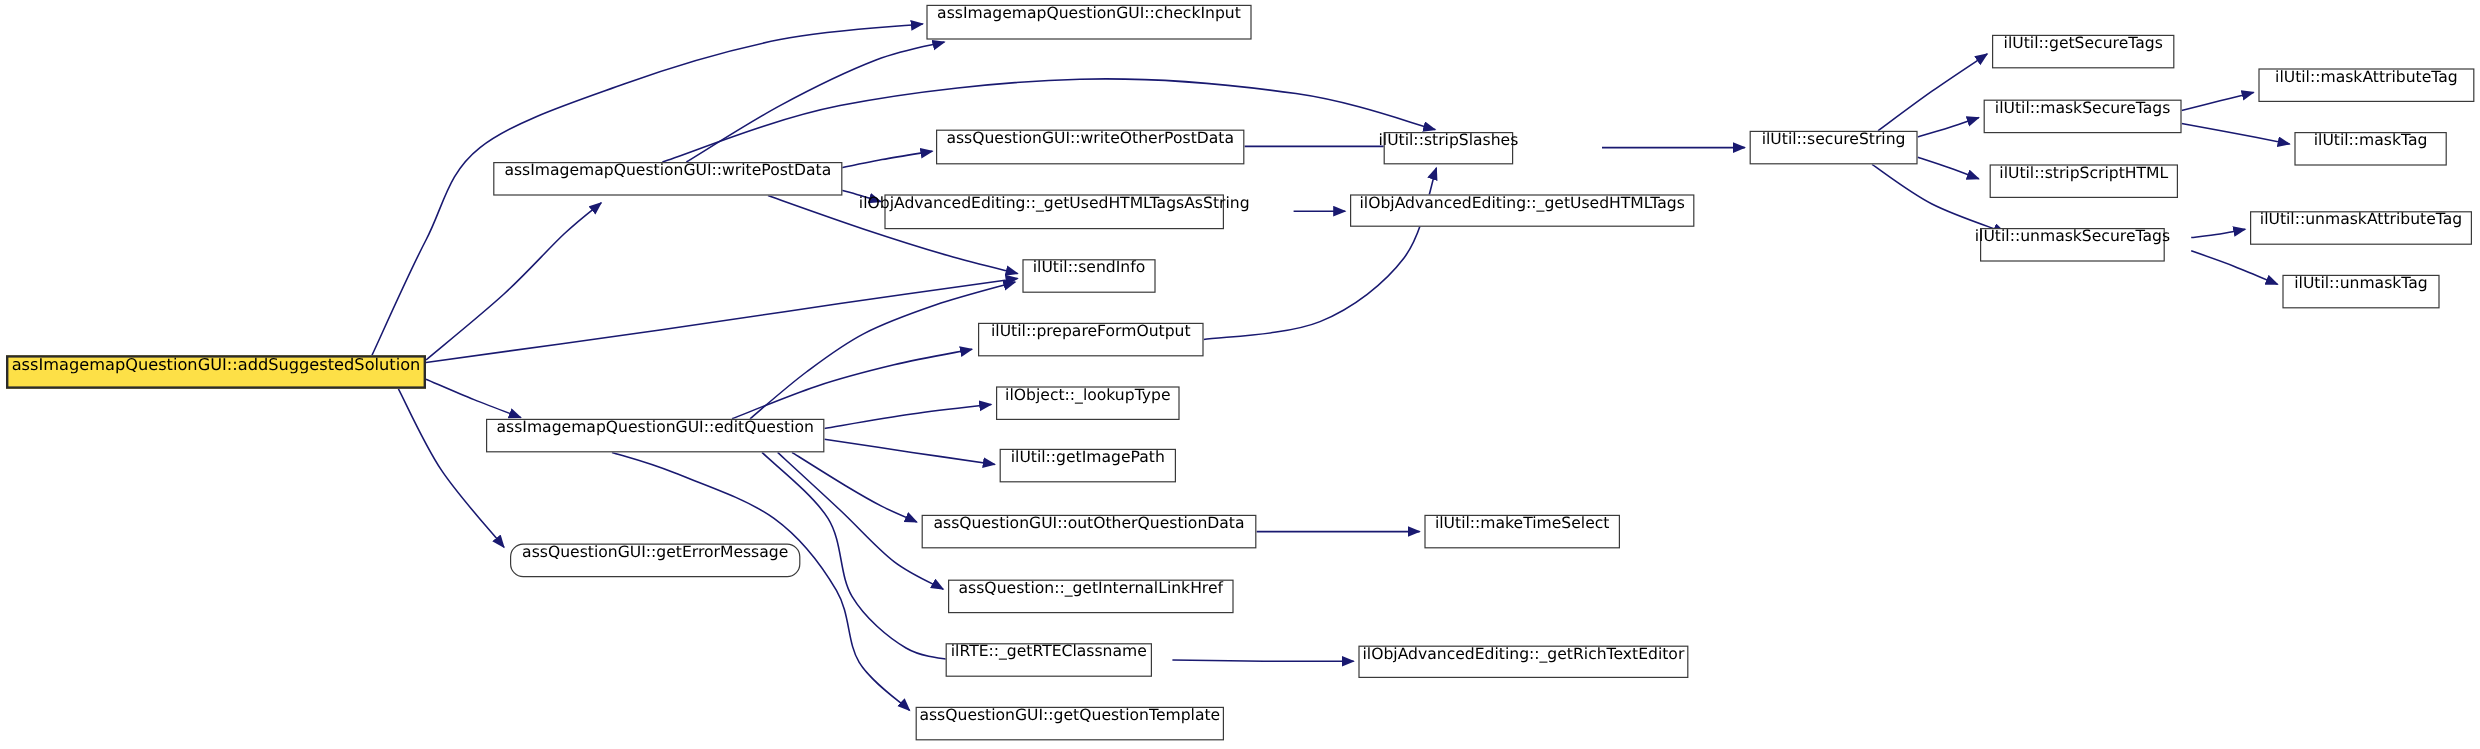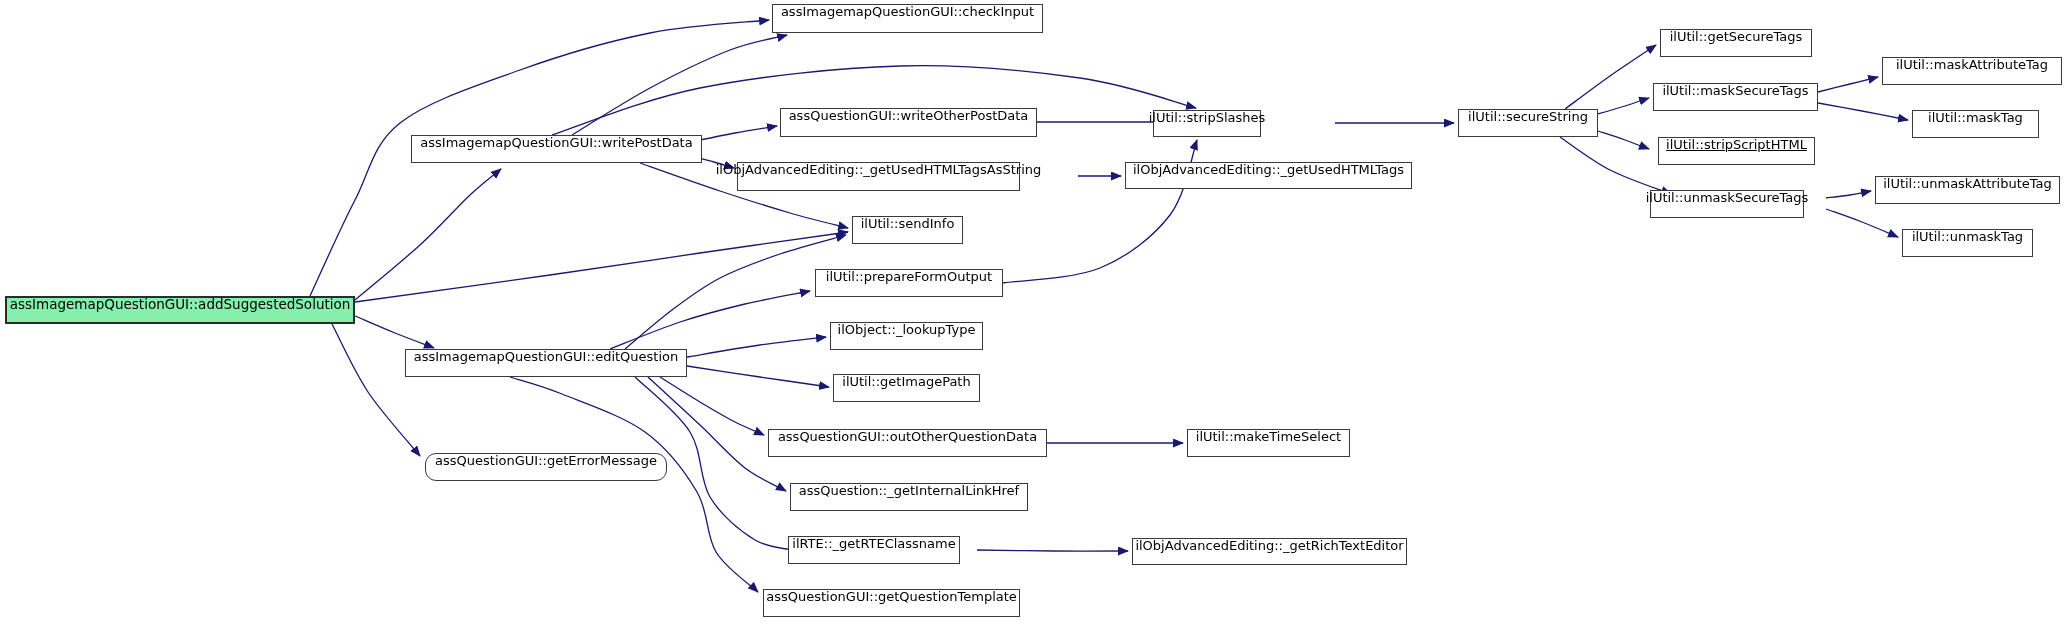--- a/index.html
+++ b/index.html
@@ -29,21 +29,21 @@
     color: #000000;
     font-size: 13px;
     line-height: 1;
     display: flex;
     align-items: flex-start;
     justify-content: center;
     white-space: nowrap;
     cursor: pointer;
   }
   .node.root {
-    background: #86efac;
+    background: #fde047;
     border: 2px solid #2b2b2b;
     font-size: 13.5px;
   }
   .node span { display: inline-block; padding: 0 4px; }
 </style>
 </head>
 <body>
 
 <div id="canvas">
   <svg id="edge-layer" width="2067" height="624" viewBox="0 0 2067 624" xmlns="http://www.w3.org/2000/svg">
@@ -117,21 +117,21 @@
       </div>
       <div class="node" style="left: 1653px; top: 83px; width: 165px; height: 28px; border-color: rgb(58, 58, 58);">
         <span>ilUtil::maskSecureTags</span>
       </div>
       <div class="node" style="left: 1882px; top: 57px; width: 180px; height: 28px; border-color: rgb(58, 58, 58);">
         <span>ilUtil::maskAttributeTag</span>
       </div>
       <div class="node" style="left: 1912px; top: 110px; width: 127px; height: 28px; border-color: rgb(58, 58, 58);">
         <span>ilUtil::maskTag</span>
       </div>
-      <div class="node" style="left: 1658px; top: 137px; width: 157px; height: 28px; border-color: rgb(58, 58, 58); text-decoration: underline;">
+      <div class="node" style="left: 1658px; top: 137px; width: 157px; height: 28px; border-color: rgb(58, 58, 58);">
         <span>ilUtil::stripScriptHTML</span>
       </div>
       <div class="node" style="left: 1650px; top: 190px; width: 154px; height: 28px; border-color: rgb(58, 58, 58);">
         <span>ilUtil::unmaskSecureTags</span>
       </div>
       <div class="node" style="left: 1875px; top: 176px; width: 185px; height: 28px; border-color: rgb(58, 58, 58);">
         <span>ilUtil::unmaskAttributeTag</span>
       </div>
       <div class="node" style="left: 1902px; top: 229px; width: 131px; height: 28px; border-color: rgb(58, 58, 58);">
         <span>ilUtil::unmaskTag</span>

